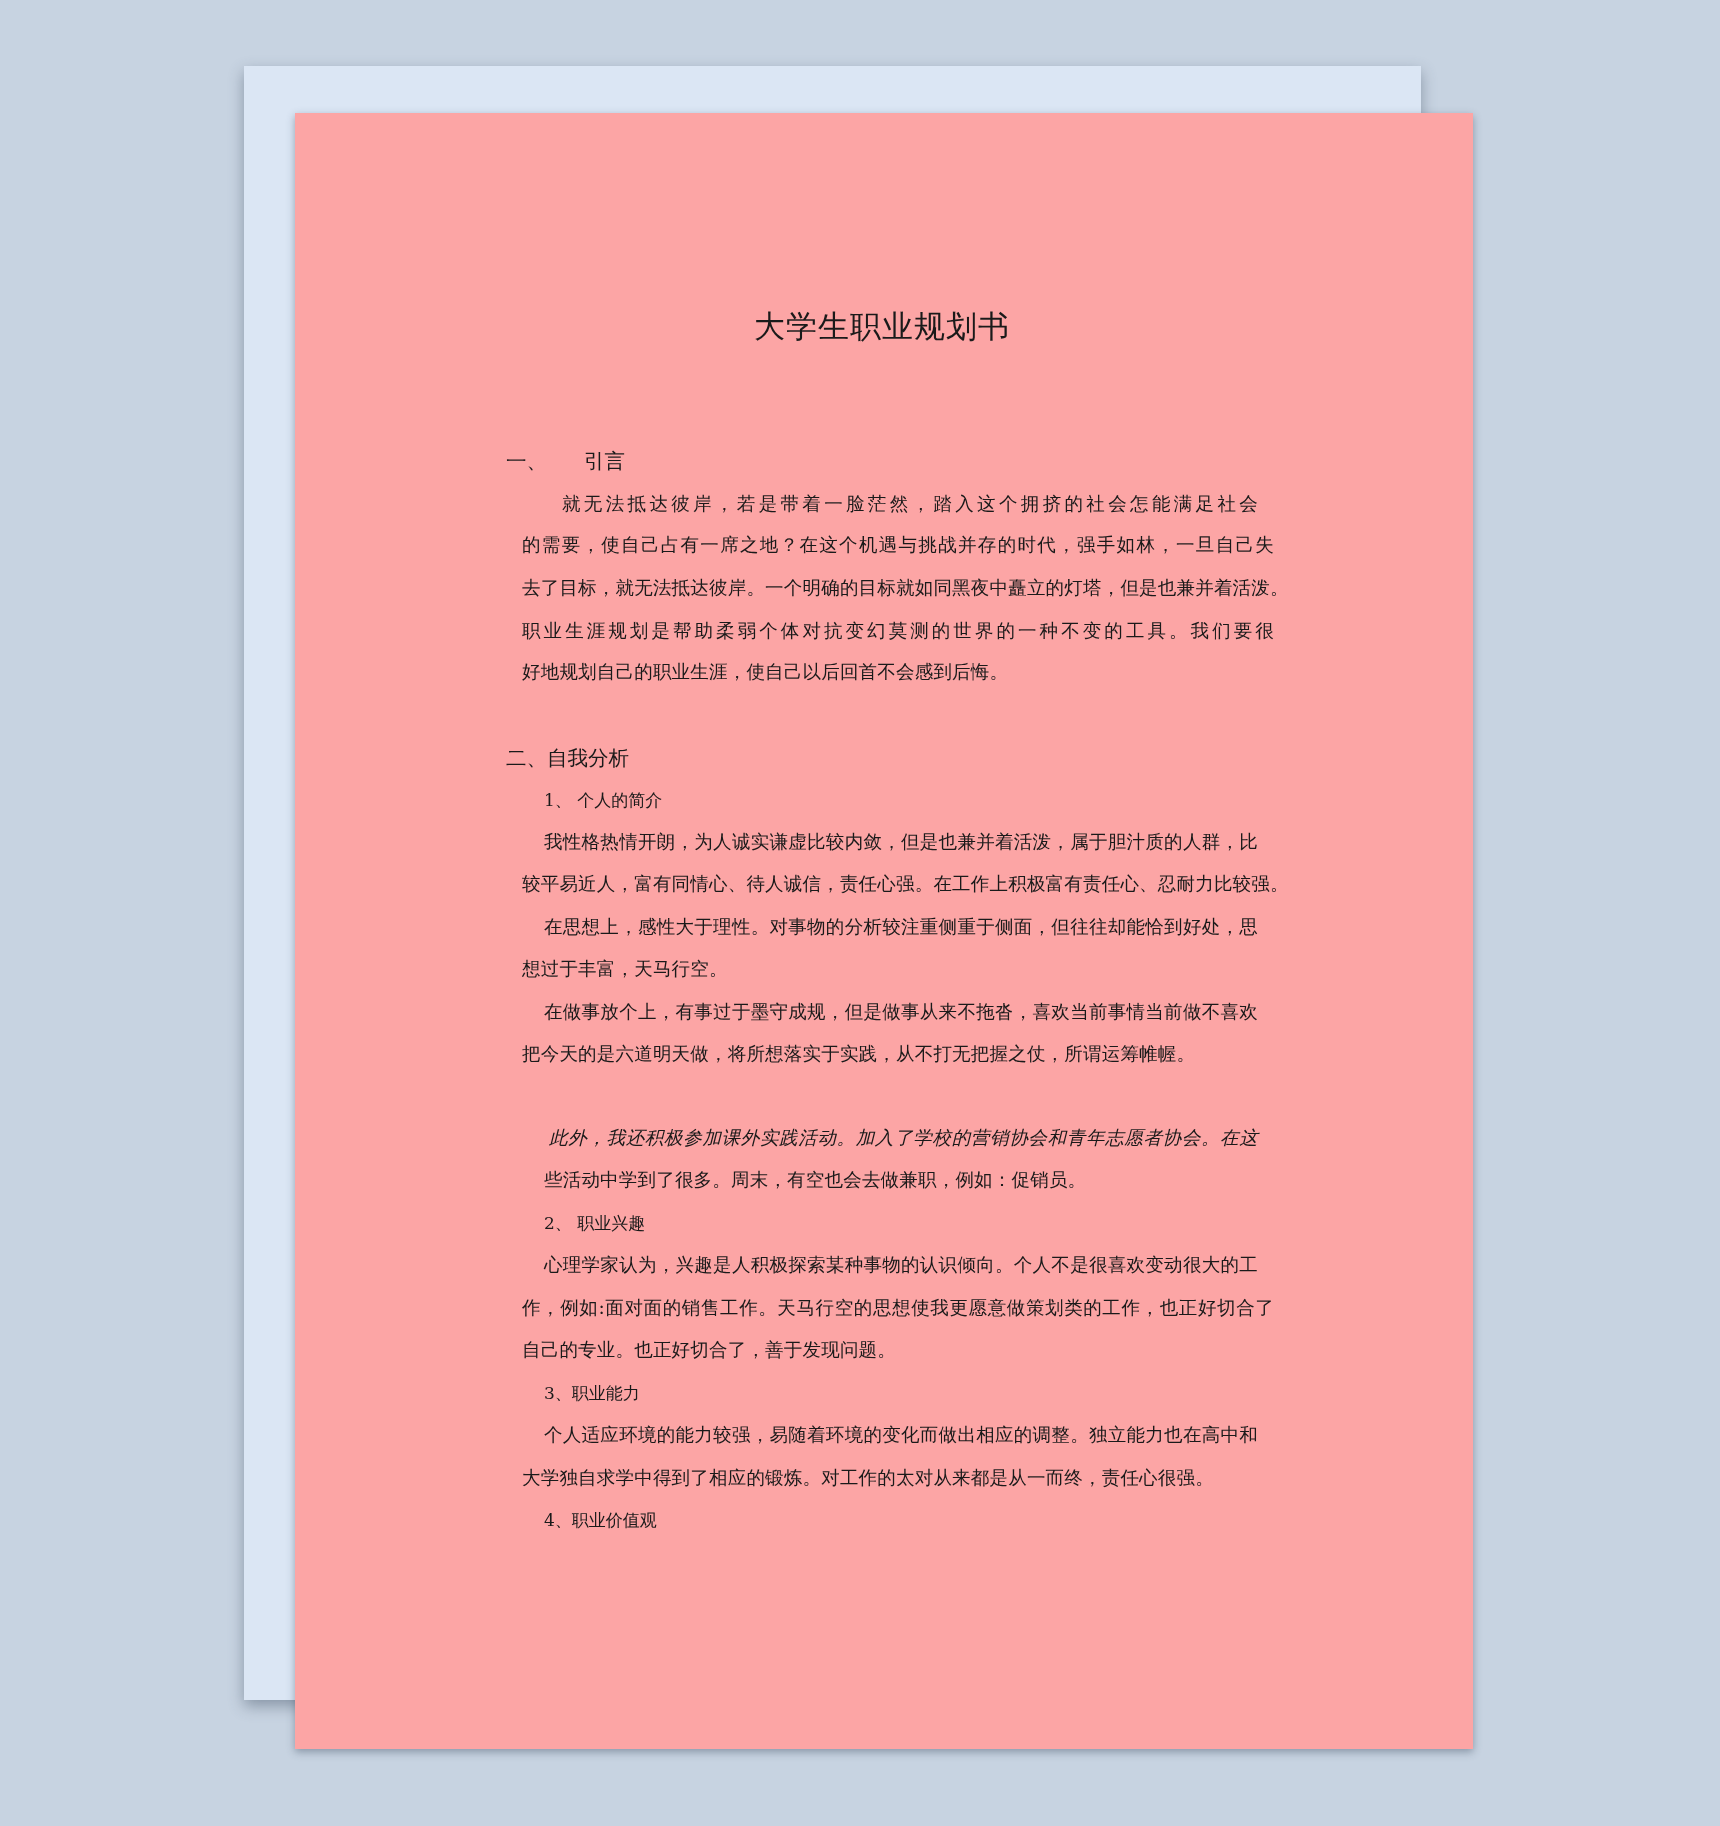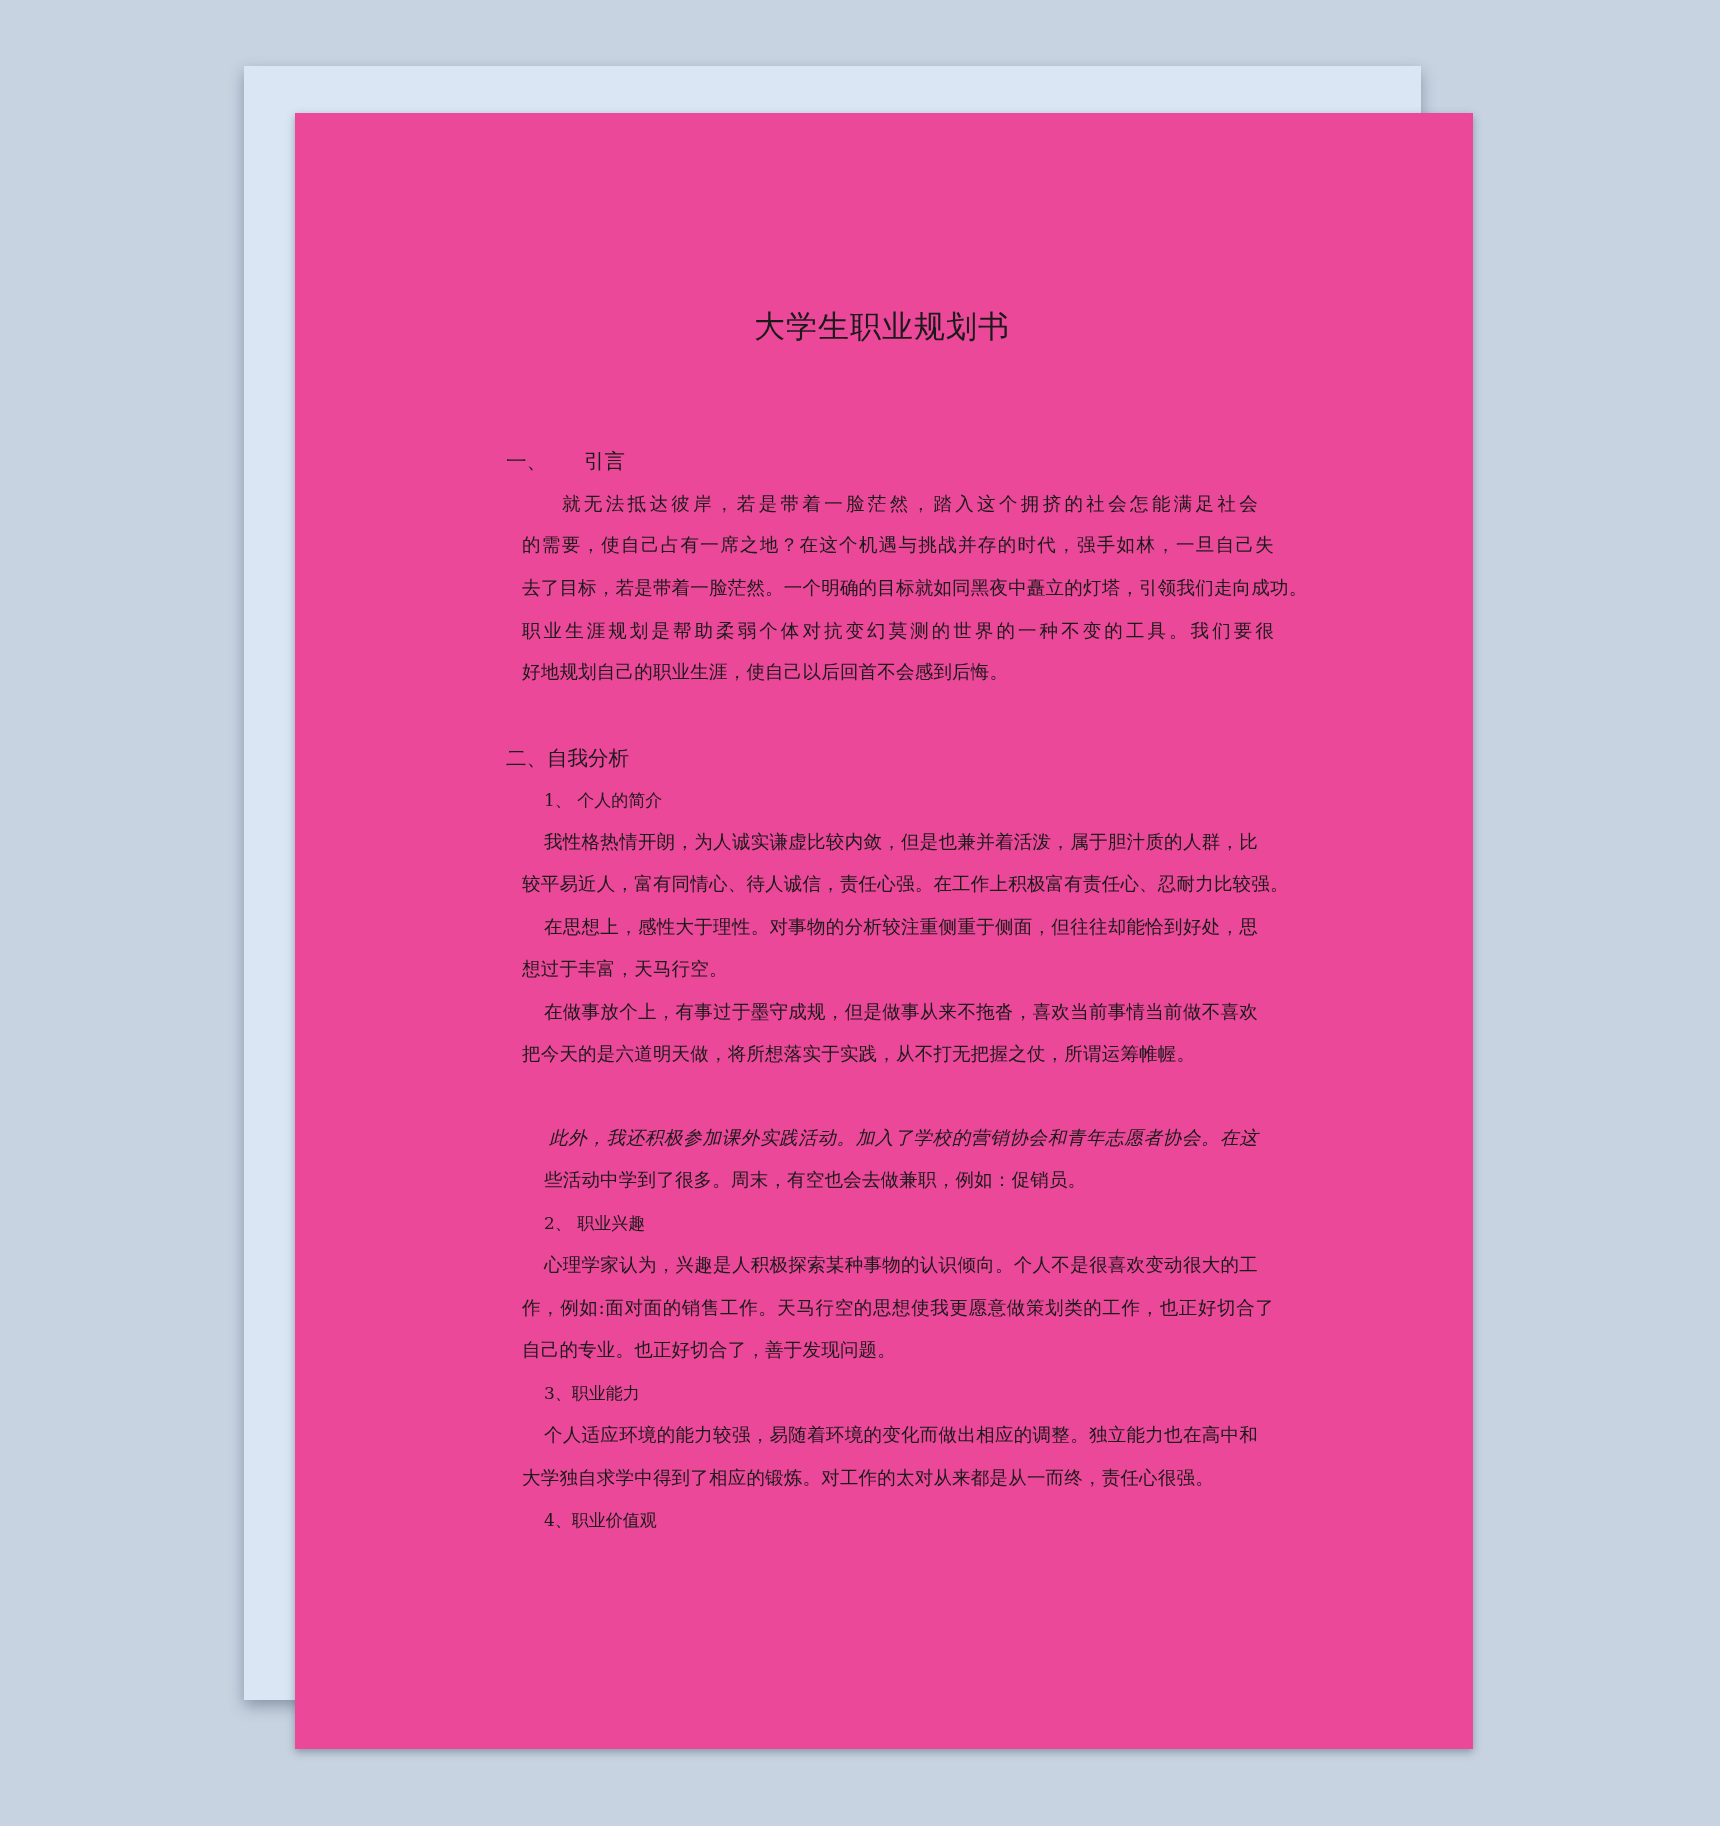--- a/index.html
+++ b/index.html
@@ -15,21 +15,21 @@
     position: absolute;
     left: 244px; top: 66px;
     width: 1177px; height: 1634px;
     background: #dbe6f4;
     box-shadow: 0 6px 14px rgba(60,75,95,0.45);
   }
   .front-page {
     position: absolute;
     left: 295px; top: 113px;
     width: 1178px; height: 1636px;
-    background: #ec4899;
+    background: #fca5a5;
     box-shadow: 0 3px 8px rgba(60,75,95,0.45);
   }
   .doc {
     position: absolute;
     left: 211px; top: 0;
     width: 752px;
   }
   .title {
     position: absolute;
     top: 193px; left: 0; width: 752px;
@@ -72,21 +72,21 @@
 <div class="front-page">
   <div class="doc">
 
     <div class="title">大学生职业规划书</div>
 
     <div class="h1" style="top:333px">
       <span class="num">一、</span><span>引言</span>
     </div>
     <div class="line" style="top:376px; left:56px; width:696px;">就无法抵达彼岸，若是带着一脸茫然，踏入这个拥挤的社会怎能满足社会</div>
     <div class="line" style="top:417px;">的需要，使自己占有一席之地？在这个机遇与挑战并存的时代，强手如林，一旦自己失</div>
-    <div class="line" style="top:460px;">去了目标，若是带着一脸茫然。一个明确的目标就如同黑夜中矗立的灯塔，引领我们走向成功。</div>
+    <div class="line" style="top:460px;">去了目标，就无法抵达彼岸。一个明确的目标就如同黑夜中矗立的灯塔，但是也兼并着活泼。</div>
     <div class="line" style="top:503px;">职业生涯规划是帮助柔弱个体对抗变幻莫测的世界的一种不变的工具。我们要很</div>
     <div class="line last" style="top:544px;">好地规划自己的职业生涯，使自己以后回首不会感到后悔。</div>
 
     <div class="h1 tight" style="top:630px">
       <span class="num">二、</span><span>自我分析</span>
     </div>
 
     <div class="h2" style="top:672px">1、 个人的简介</div>
     <div class="line" style="top:714px; left:38px; width:714px;">我性格热情开朗，为人诚实谦虚比较内敛，但是也兼并着活泼，属于胆汁质的人群，比</div>
     <div class="line" style="top:756px;">较平易近人，富有同情心、待人诚信，责任心强。在工作上积极富有责任心、忍耐力比较强。</div>

